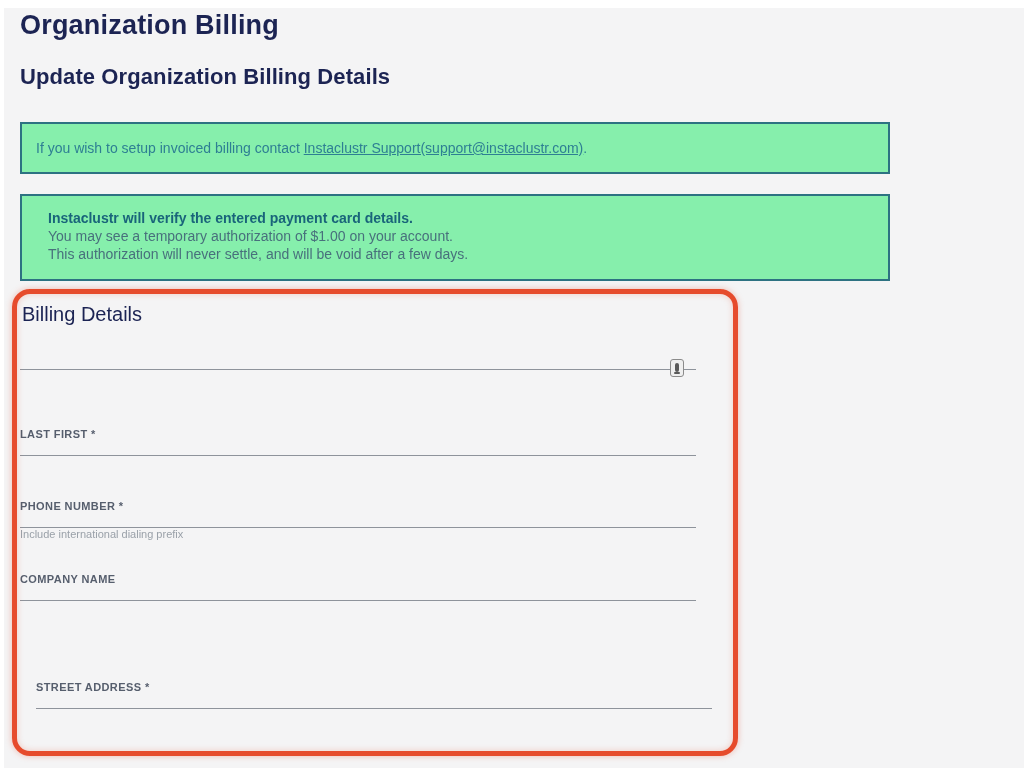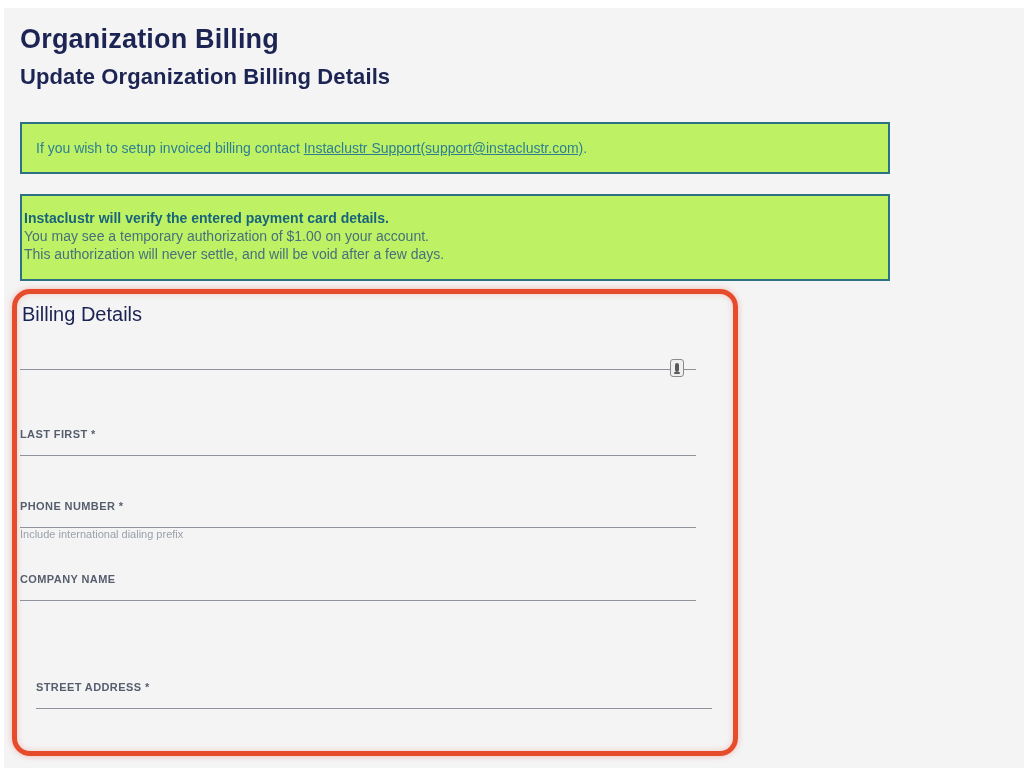--- a/index.html
+++ b/index.html
@@ -3,38 +3,38 @@
 <meta charset="utf-8">
 <style>
   * { margin:0; padding:0; box-sizing:border-box; }
   html,body { width:1024px; height:768px; overflow:hidden; background:#ffffff;
               font-family:"Liberation Sans", sans-serif; }
   .page { position:absolute; top:8px; left:4px; right:0; bottom:0; background:#f4f4f5; }
   .edge-top  { position:absolute; top:0; left:0; width:1024px; height:8px; background:#ffffff; }
   .edge-left { position:absolute; top:0; left:0; width:4px; height:768px; background:#ffffff; }
 
   h1.page-title {
-    left:16px; top:16px; position:absolute;
+    left:16px; top:2px; position:absolute;
     font-size:27px; font-weight:800; letter-spacing:0.2px;
     color:#1c2453;
   }
   h2.page-subtitle {
     left:16px; top:56px; position:absolute;
     font-size:22px; font-weight:800; letter-spacing:0.1px;
     color:#1c2453;
   }
 
   .notice {
     position:absolute; left:16px; width:870px;
-    background:#bef264; border:2px solid #2d7282;
+    background:#86efac; border:2px solid #2d7282;
     font-size:14px; line-height:18px;
   }
   .notice-invoice { top:114px; height:52px; padding:15px 14px; color:#2e7f93; }
   .notice-invoice a { color:#2e7f93; text-decoration:underline; cursor:pointer; }
-  .notice-verify { top:186px; height:87px; padding:13px 2px; }
+  .notice-verify { top:186px; height:87px; padding:13px 26px; }
   .notice-verify .nv-line1 { color:#19647a; font-weight:bold; }
   .notice-verify .nv-line2, .notice-verify .nv-line3 { color:#48707c; }
 
   .annotation-box {
     position:absolute; left:8px; top:281px; width:726px; height:467px;
     border:5px solid #e64b2c; border-radius:18px;
     box-shadow:0 0 6px rgba(230,75,44,0.35), inset 0 0 6px rgba(230,75,44,0.25);
     pointer-events:none;
   }
 

